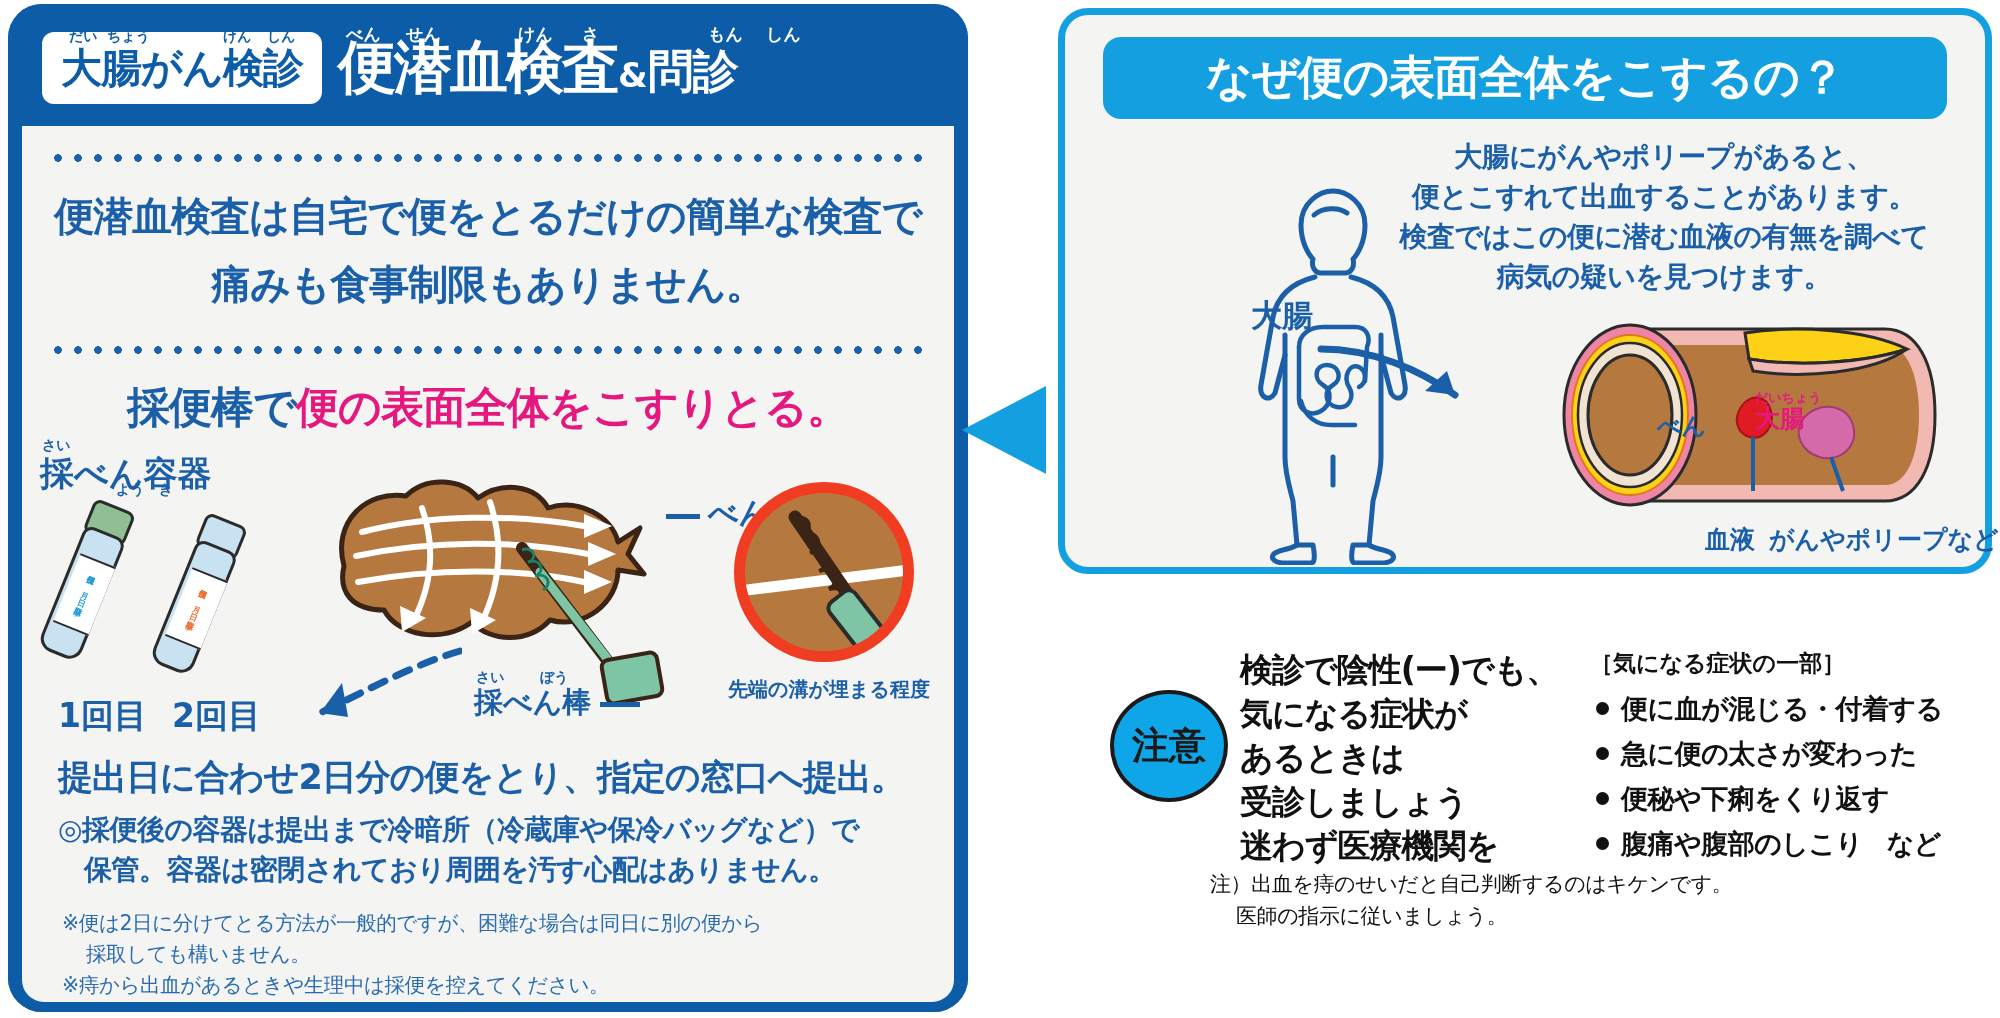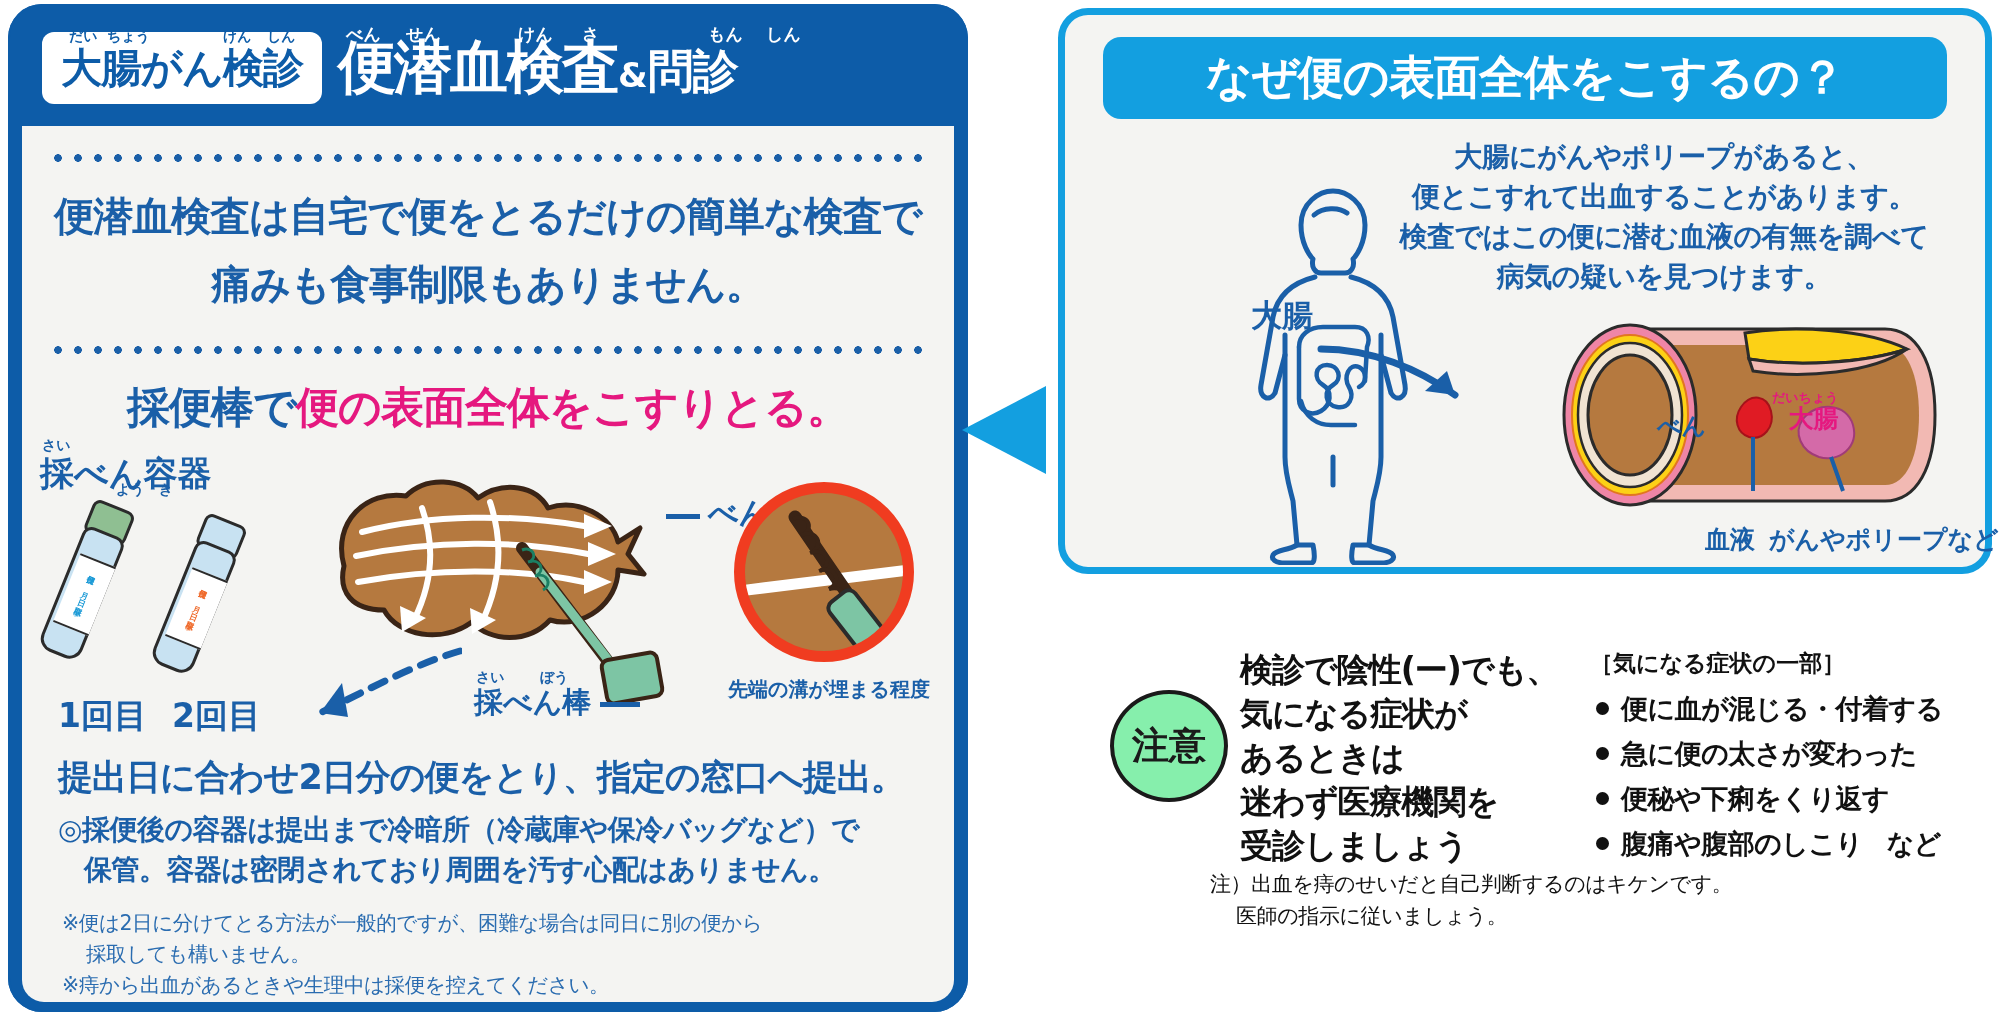--- a/index.html
+++ b/index.html
@@ -149,34 +149,34 @@
   }
   .person { position:absolute; left: 150px; top: 170px; width: 230px; height: 380px; }
   .colon-label {
     position:absolute; left: 186px; top: 280px; font-size: 31px; font-weight:900; color:#1a5fa8;
   }
   .tube3d { position:absolute; left: 470px; top: 300px; width: 420px; height: 200px; }
   .ben-tag {
     position:absolute; left: 592px; top: 395px; font-size: 24px; font-weight:900; color:#1a5fa8;
   }
   .dc-tag {
-    position:absolute; left: 690px; top: 376px; text-align:right; line-height:1;margin-left:17px;
+    position:absolute; left: 690px; top: 376px; text-align:left; line-height:1;
   }
   .dc-tag .rb { font-size: 13px; font-weight:700; color:#e5187f; display:block; margin-bottom:2px;}
   .dc-tag .mn { font-size: 25px; font-weight:900; color:#e5187f; }
   .leg-row {
     position:absolute; left: 640px; top: 508px; font-size: 25px; font-weight:900; color:#1a5fa8;
     white-space:nowrap;
   }
   .leg-row .sp { display:inline-block; width: 14px; }
 
   
   .caution-badge {
     position:absolute; left: 1110px; top: 690px; width: 118px; height: 112px;
-    background:#86efac; border:4px solid #1a1a1a; border-radius: 50%;
+    background:#0ea5e9; border:4px solid #1a1a1a; border-radius: 50%;
     display:flex; align-items:center; justify-content:center;
     font-size: 37px; font-weight:900; color:#1a1a1a;
   }
   .caution-text {
     position:absolute; left: 1240px; top: 648px; width: 330px; text-align:left;
     font-size: 33px; font-weight:900; color:#111; line-height: 44px; letter-spacing:-1px;
   }
   .sym-head {
     position:absolute; left: 1590px; top: 648px; font-size: 23px; font-weight:700; color:#111;
   }
@@ -427,22 +427,22 @@
       <span>血液</span><span class="sp"></span><span>がんやポリープなど</span>
     </div>
   </div>
 
   <div class="caution-badge">注意</div>
 
   <div class="caution-text">
     <div>検診で陰性(ー)でも、</div>
     <div>気になる症状が</div>
     <div>あるときは</div>
+    <div>受診しましょう</div>
     <div>迷わず医療機関を</div>
-    <div>受診しましょう</div>
   </div>
 
   <div class="sym-head">［気になる症状の一部］</div>
 
   <div class="sym-list">
     <div class="sym-item">
       <span class="dot"></span><span>便に血が混じる・付着する</span>
     </div>
     <div class="sym-item">
       <span class="dot"></span><span>急に便の太さが変わった</span>

